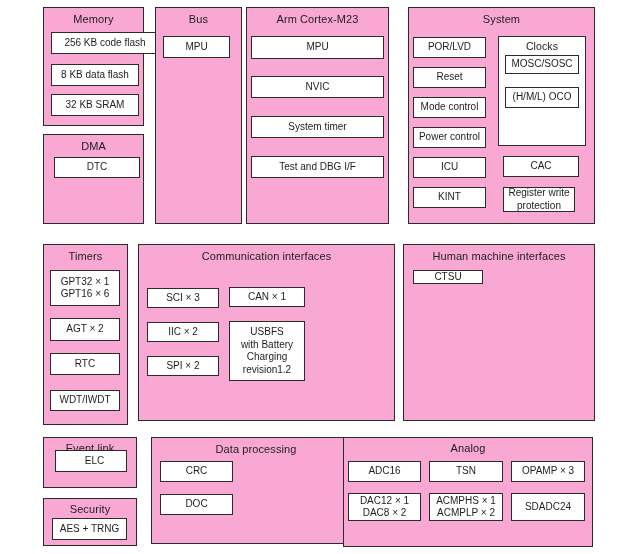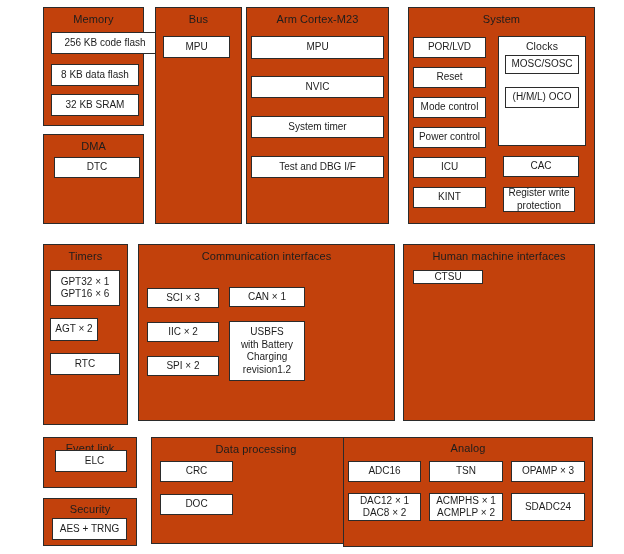--- a/index.html
+++ b/index.html
@@ -8,21 +8,21 @@
     width: 624px;
     height: 554px;
     background: #ffffff;
     font-family: "Liberation Sans", sans-serif;
     color: #1d1d1d;
     overflow: hidden;
   }
   .block {
     position: absolute;
     border: 1.4px solid #2b2b2b;
-    background: #c2410c;
+    background: #f9a8d4;
     box-sizing: border-box;
   }
   .title {
     text-align: center;
     font-size: 11px;
     padding-top: 5px;
     letter-spacing: 0.1px;
   }
   .title.tight { padding-top: 4px; }
   .box {
@@ -94,22 +94,23 @@
 
     <div class="box" style="left:94px; top:148px; width:76px; height:21px;">CAC</div>
     <div class="box" style="left:94px; top:179px; width:72px; height:25px;">Register write
 protection</div>
   </div>
 
   <div class="block" style="left:43px; top:244px; width:85px; height:181px;">
     <div class="title">Timers</div>
     <div class="box" style="left:6px; top:25px; width:70px; height:36px;">GPT32 × 1
 GPT16 × 6</div>
-    <div class="box" style="left:6px; top:73px; width:48px; height:23px;text-align:right;">AGT × 2</div>
+    <div class="box" style="left:6px; top:73px; width:70px; height:23px;text-align:right;">AGT × 2</div>
     <div class="box" style="left:6px; top:108px; width:70px; height:22px;">RTC</div>
+    <div class="box" style="left:6px; top:145px; width:70px; height:21px;">WDT/IWDT</div>
   </div>
 
   <div class="block" style="left:138px; top:244px; width:257px; height:177px;">
     <div class="title">Communication interfaces</div>
     <div class="box" style="left:8px; top:43px; width:72px; height:20px;">SCI × 3</div>
     <div class="box" style="left:8px; top:77px; width:72px; height:20px;">IIC × 2</div>
     <div class="box" style="left:8px; top:111px; width:72px; height:20px;">SPI × 2</div>
     <div class="box" style="left:90px; top:42px; width:76px; height:20px;">CAN × 1</div>
     <div class="box" style="left:90px; top:76px; width:76px; height:60px;">USBFS
 with Battery

